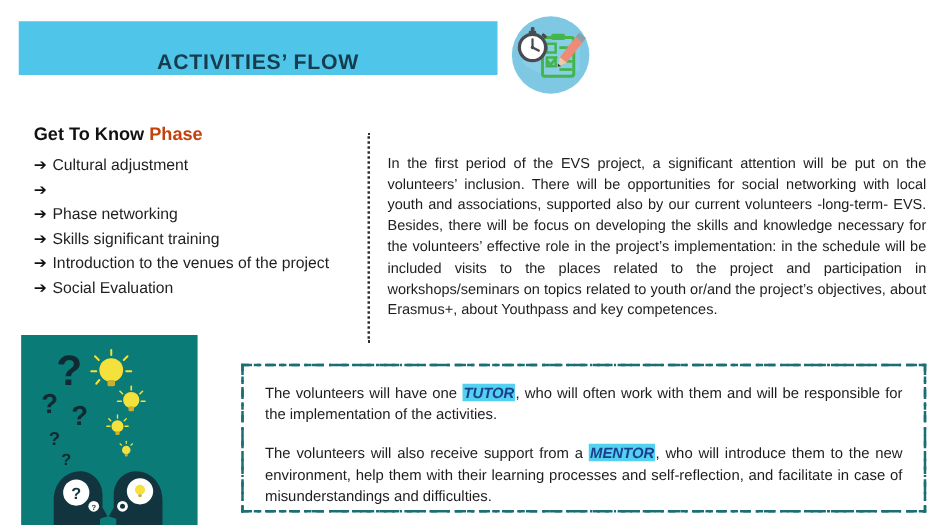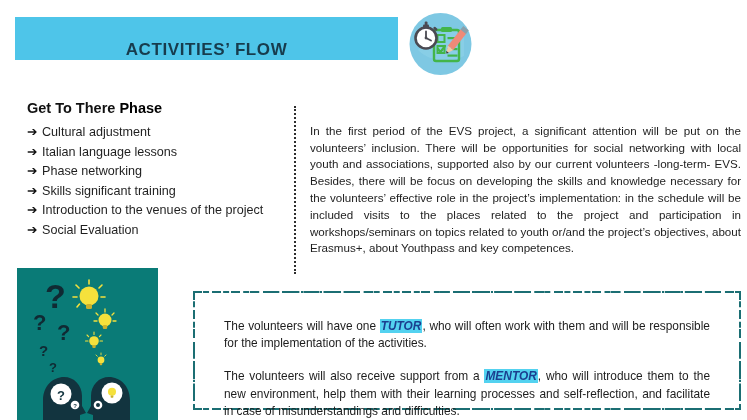--- a/index.html
+++ b/index.html
@@ -52,21 +52,21 @@
     top: 100px;
     width: 265px;
   }
   #phase-heading {
     font-size: 14.5px;
     font-weight: bold;
     margin: 0 0 6px 0;
     line-height: 1.2;
   }
   #phase-heading .phase-word {
-    color: #000000;
+    color: #c2410c;
     font-weight: bold;
   }
   #phase-heading .know-word {
     color: #111111;
   }
   ul.flow-list {
     list-style: none;
     margin: 0;
     padding: 0;
   }
@@ -139,21 +139,21 @@
     background-image:
       repeating-linear-gradient(to right, #1b6e73 0 9px, transparent 9px 13px, #1b6e73 13px 15px, transparent 15px 19px),
       repeating-linear-gradient(to right, #1b6e73 0 9px, transparent 9px 13px, #1b6e73 13px 15px, transparent 15px 19px),
       repeating-linear-gradient(to bottom, #1b6e73 0 9px, transparent 9px 13px, #1b6e73 13px 15px, transparent 15px 19px),
       repeating-linear-gradient(to bottom, #1b6e73 0 9px, transparent 9px 13px, #1b6e73 13px 15px, transparent 15px 19px);
     background-size: 100% 2px, 100% 2px, 2px 100%, 2px 100%;
     background-position: left top, left bottom, left top, right top;
     background-repeat: no-repeat;
   }
   #roles-box p {
-    margin: 16px;
+    margin: 4px;
     font-size: 11.9px;
     line-height: 17.2px;
     text-align: justify;
     color: #1d1d1d;
     position: relative;
     z-index: 1;
   }
   #roles-box p.second {
     margin-top: 14px;
   }
@@ -200,30 +200,29 @@
       <rect x="29.5" y="21" width="4.5" height="2.6" rx="1.2" fill="#4a4a52" transform="rotate(40 31 22)"></rect>
       <path d="M22 32 L22 25.5" stroke="#4a4a52" stroke-width="1.8" stroke-linecap="round"></path>
       <path d="M22 32 L27 34.5" stroke="#4a4a52" stroke-width="1.8" stroke-linecap="round"></path>
       <circle cx="22" cy="32" r="1.4" fill="#4a4a52"></circle>
     </g>
   </svg>
 </div>
 
 <div id="phase-block">
   <div id="phase-heading">
-    <span class="know-word">Get To There</span><span> </span><span class="phase-word">Phase</span>
+    <span class="know-word">Get To Know</span><span> </span><span class="phase-word">Phase</span>
   </div>
   <ul class="flow-list">
     <li>
       <span class="arrow-glyph">➔</span>
       <span>Cultural adjustment</span>
     </li>
     <li>
       <span class="arrow-glyph">➔</span>
-      <span>Italian language lessons</span>
     </li>
     <li>
       <span class="arrow-glyph">➔</span>
       <span>Phase networking</span>
     </li>
     <li>
       <span class="arrow-glyph">➔</span>
       <span>Skills significant training</span>
     </li>
     <li>

